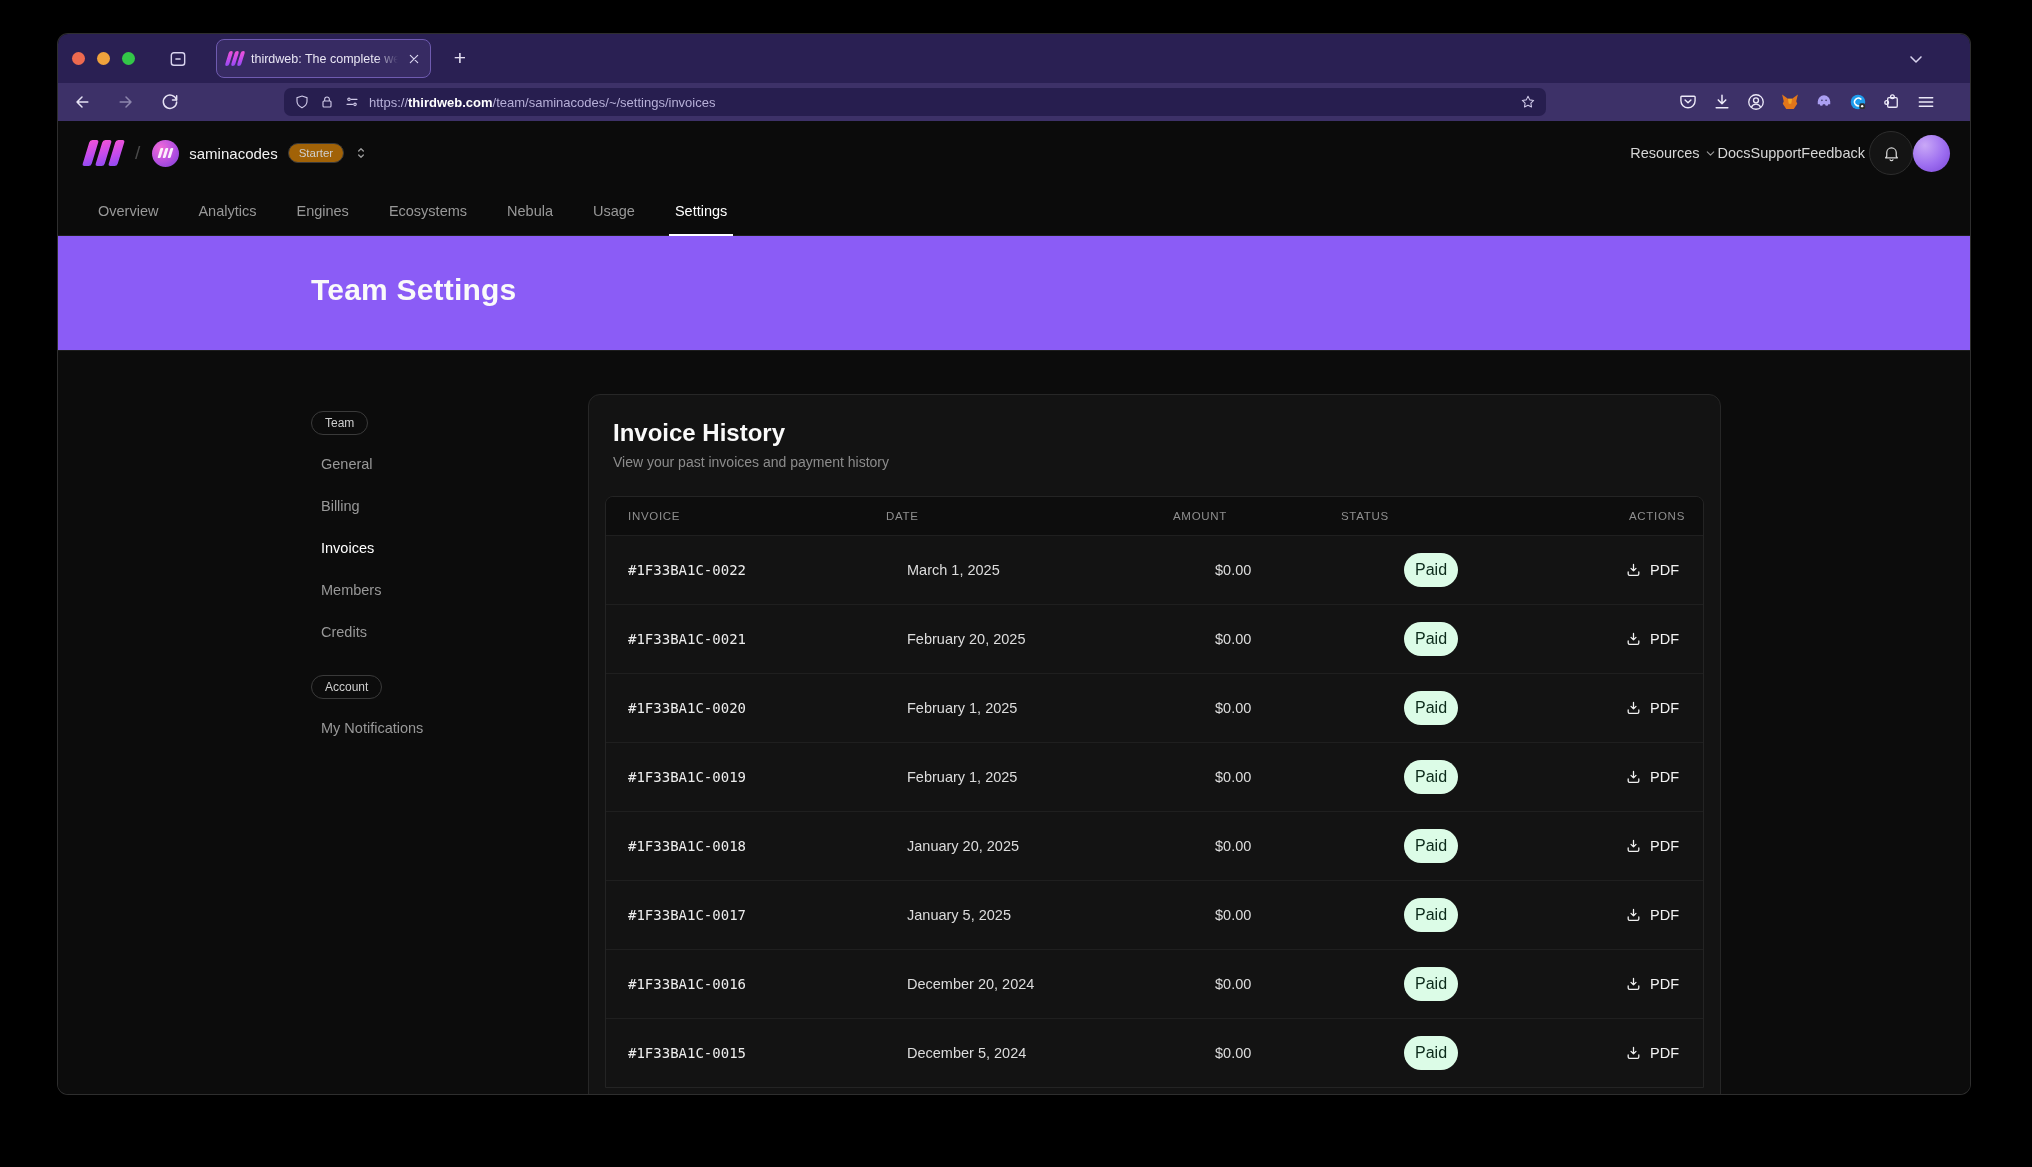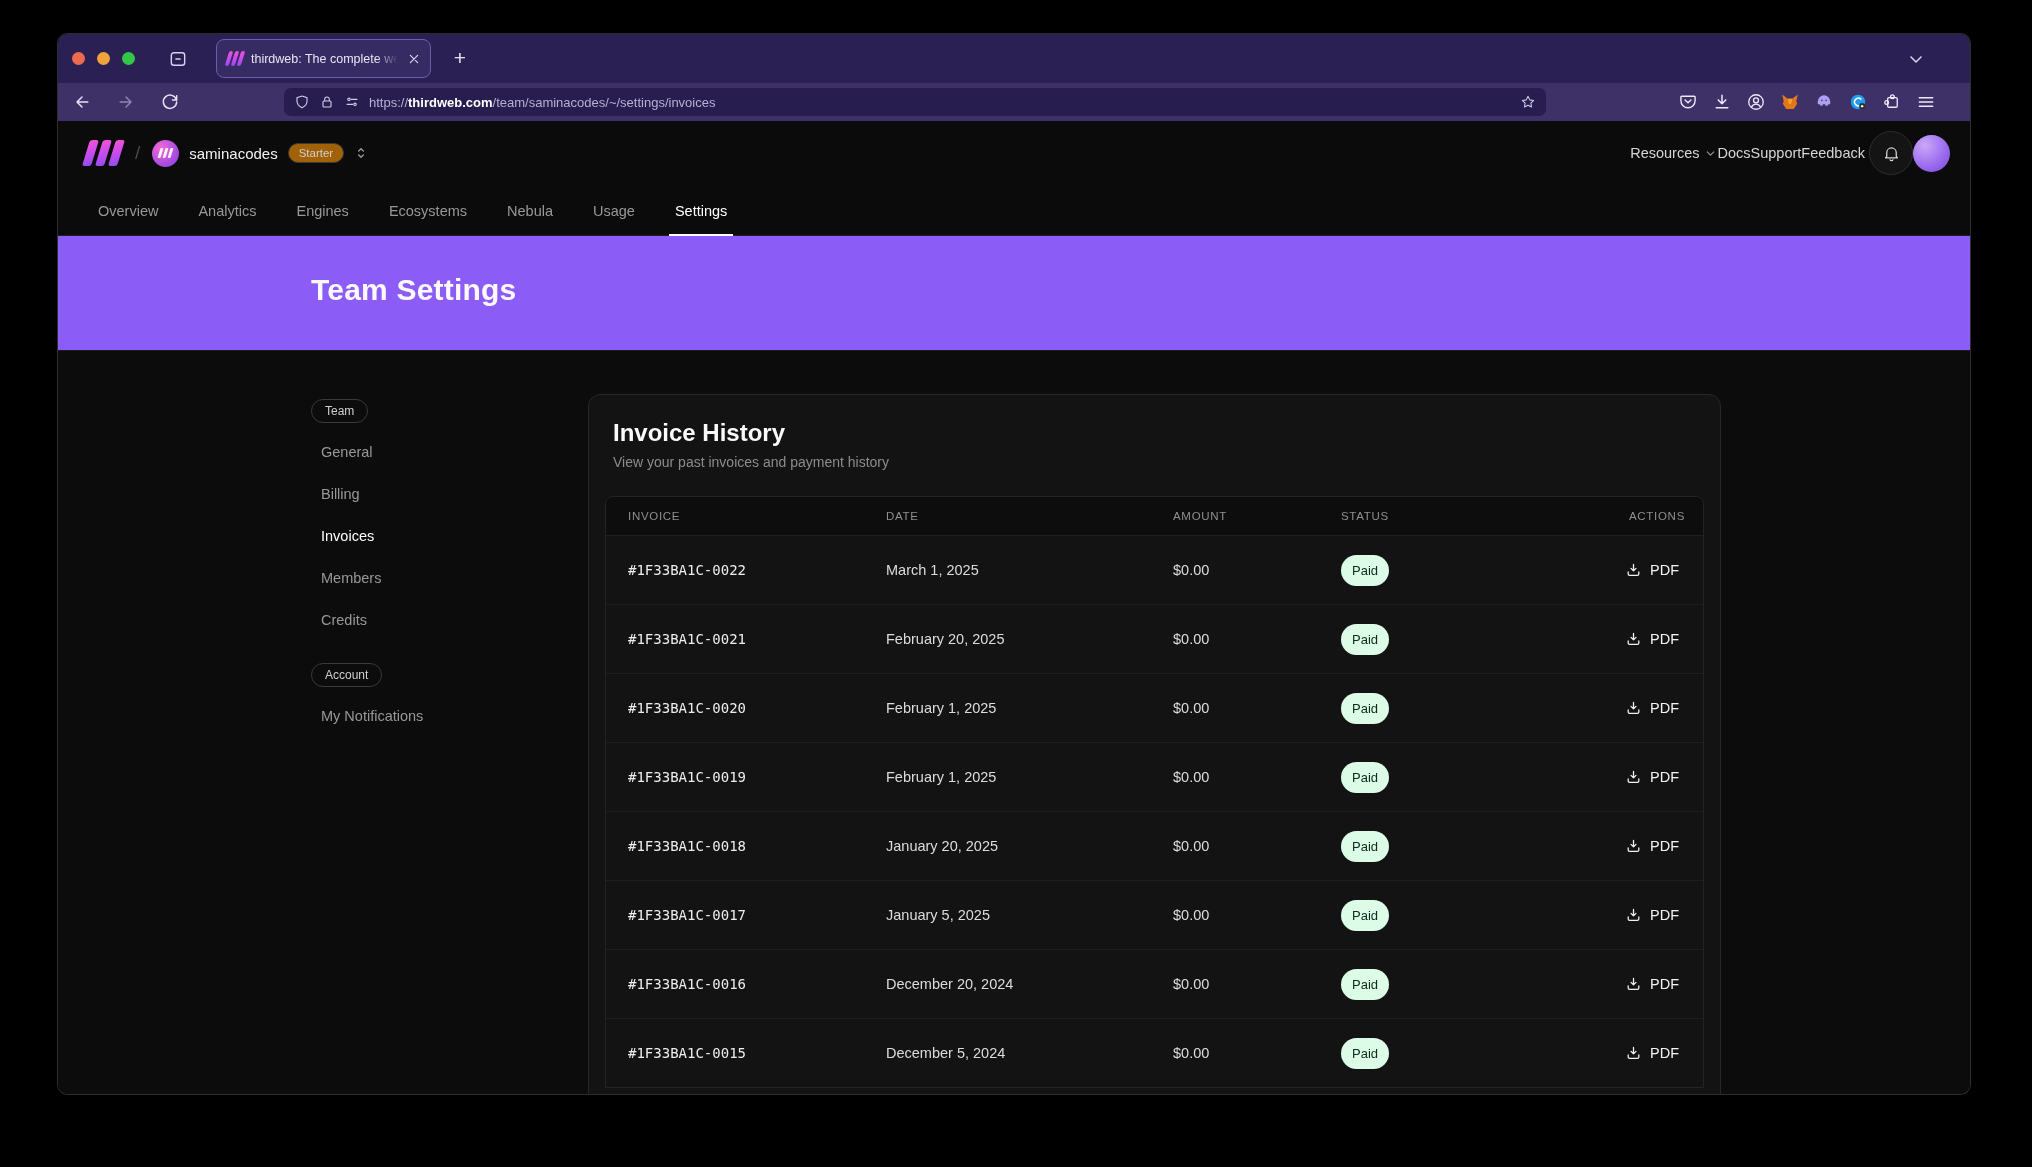--- a/index.html
+++ b/index.html
@@ -78,49 +78,49 @@
   .site-tab { position:relative; color:#989898; font-size:14.5px; padding:0 2px 16px; }
   .site-tab.active { color:#fff; }
   .site-tab.active::after { content:""; position:absolute; left:-4px; right:-4px; bottom:-1px;
     height:2.5px; background:#fff; }
 
   .band { height:115px; background:#8b5cf6; border-bottom:1px solid #1d1d1d; padding:37px 0 0 253px; }
   .page-title { color:#fafafa; font-size:30px; font-weight:600; letter-spacing:.2px; }
 
   .body-area { position:relative; height:745px; background:#0c0c0c; }
 
-  .sidebar { position:absolute; left:253px; top:48px; width:235px; }
+  .sidebar { position:absolute; left:253px; top:60px; width:235px; }
   .side-group + .side-group { margin-top:22px; }
   .side-pill { display:inline-block; border:1px solid #3a3a3a; color:#cfcfcf; font-size:12px;
     border-radius:999px; padding:4px 13px; margin-bottom:8px; }
   .side-item { height:42px; line-height:42px; padding-left:10px; color:#989898; font-size:14.5px;
     border-radius:8px; }
   .side-item.active { color:#fff; font-weight:500; }
 
   .card { position:absolute; left:530px; top:43px; width:1133px; height:740px;
     background:#131313; border:1px solid #272727; border-radius:12px; }
   .card-title { margin:24px 24px 0; color:#fafafa; font-size:24px; font-weight:600; }
   .card-sub { margin:7px 24px 0; color:#8c8c8c; font-size:14px; }
 
   .inv-table { margin:26px 16px 0; border:1px solid #242424; border-radius:8px 8px 0 0;
     overflow:hidden; }
   .t-row { display:flex; align-items:center; }
   .t-head { height:38px; background:#0d0d0d; }
   .t-head .cell { color:#8f8f8f; font-size:11.5px; letter-spacing:.7px; font-weight:400; }
-  .t-body .t-row { height:69px; border-top:1px solid #1f1f1f; }
+  .t-body .t-row { height:69px; border-top:1px solid #1f1f1f;gap:21px; }
   .cell { padding-left:0; }
   .c1 { width:280px; padding-left:22px; }
   .c2 { width:287px; }
   .c3 { width:168px; }
   .c4 { flex:1; }
   .c5 { width:150px; display:flex; justify-content:flex-end; padding-right:18px; }
   .inv-id { font-family:"DejaVu Sans Mono","Liberation Mono",monospace; font-size:14px; color:#ededed; }
   .inv-date,.inv-amt { font-size:14.5px; color:#dcdcdc; }
   .badge { display:inline-block; background:var(--paid-bg,#dcfce7); color:var(--paid-fg,#0c2b1b);
-    font-size:13px; font-weight:500; padding:8px 11px; border-radius:999px; }
+    font-size:16px; font-weight:500; padding:8px 11px; border-radius:999px; }
   .pdf-btn { display:flex; align-items:center; gap:8px; background:none; border:none;
     color:#f2f2f2; font-size:14.5px; font-family:inherit; padding:8px 6px; border-radius:8px; }
   .pdf-btn svg { width:17px; height:17px; }
 
   svg { display:block; }
 </style>
 </head>
 <body>
 
 <div class="shell"></div>

